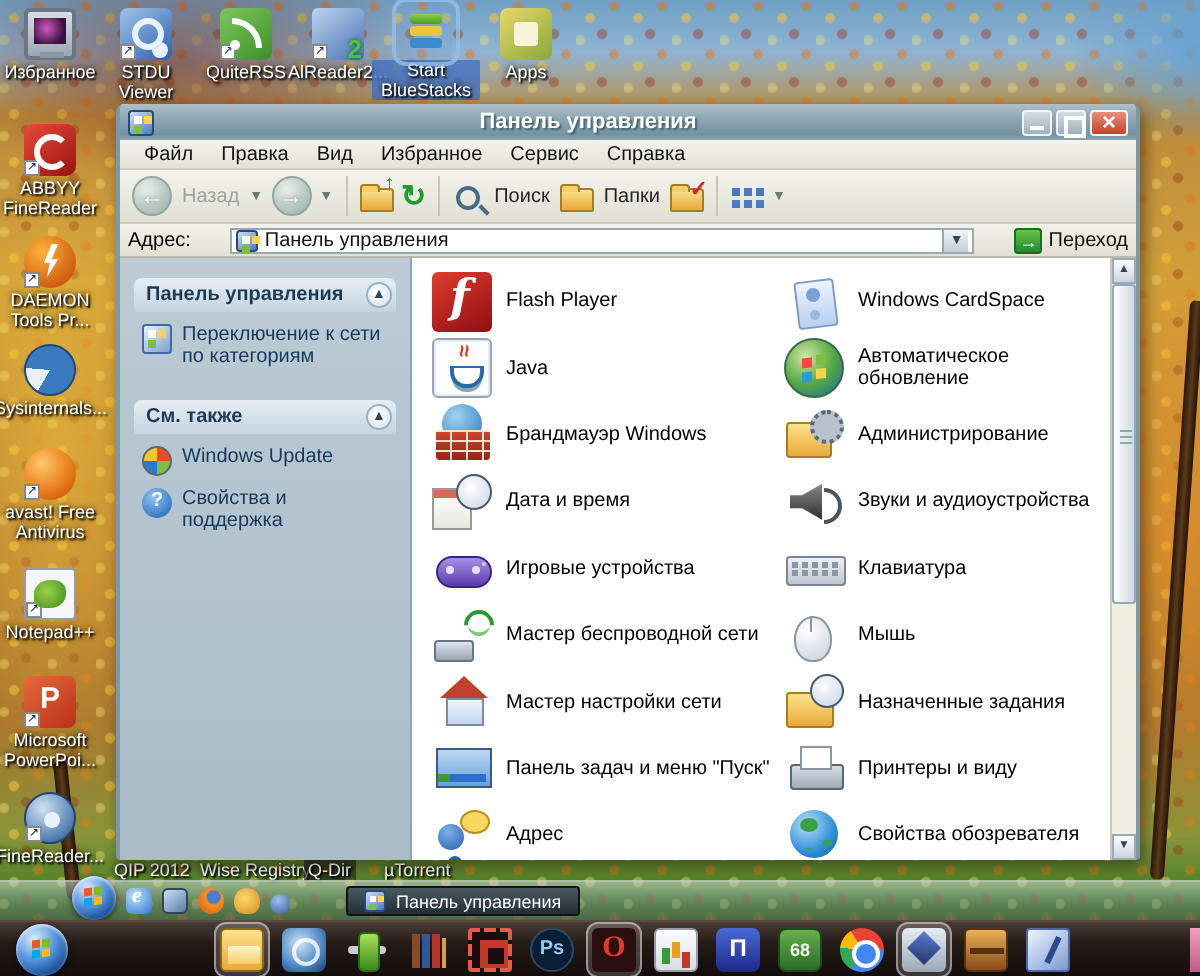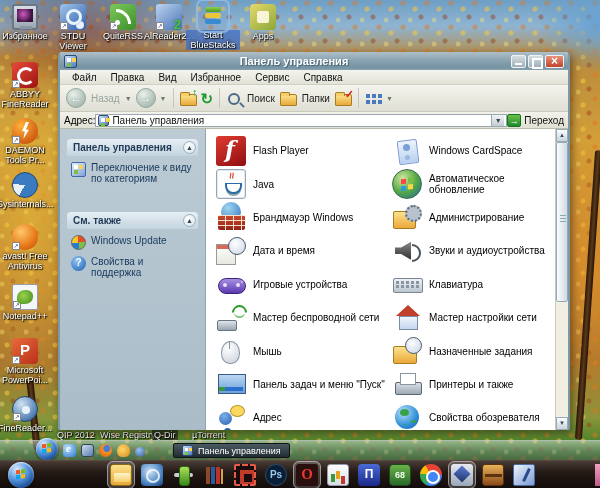--- a/index.html
+++ b/index.html
@@ -74,30 +74,30 @@
   .tsep{width:1px;height:20px;background:#c6c6ba;margin:0 2px}
   .fold{width:17px;height:12px;background:linear-gradient(#fbe28c,#eaa93a);border:1px solid #a87c20;border-radius:2px 2px 1px 1px;position:relative;margin-top:3px}
   .fold::before{content:"";position:absolute;left:-1px;top:-3px;width:8px;height:3px;background:#f4cf6a;border:1px solid #a87c20;border-bottom:0;border-radius:2px 2px 0 0}
   .up-arrow::after{content:"↑";position:absolute;right:-2px;top:-9px;color:#1c9a1c;font-weight:bold;font-size:11px;text-shadow:0 0 1px #fff}
   .refresh{color:#1e9a2e;font-size:15px;font-weight:bold;line-height:15px}
   .mag{width:12px;height:12px;border:2px solid #4a6a8a;border-radius:50%;position:relative;margin:2px 2px 0 2px}
   .mag::after{content:"";position:absolute;left:9px;top:9px;width:6px;height:2px;background:#4a6a8a;transform:rotate(45deg)}
   .fcheck::after{content:"✓";position:absolute;right:-3px;top:-7px;color:#d22;font-weight:bold;font-size:11px}
   .views{width:17px;height:14px;position:relative;margin-top:3px}
   .views::before{content:"";position:absolute;left:1px;top:1px;width:4px;height:4px;background:#4a7ac0;box-shadow:6px 0 0 #4a7ac0,12px 0 0 #4a7ac0,0 6px 0 #4a7ac0,6px 6px 0 #4a7ac0,12px 6px 0 #4a7ac0}
-  .addrbar{height:17px;background:linear-gradient(#f2f2ea,#e0e0d4);display:flex;align-items:center;padding:0 4px;gap:0;border-bottom:1px solid #b9b9ac;font-size:10px}
+  .addrbar{height:17px;background:linear-gradient(#f2f2ea,#e0e0d4);display:flex;align-items:center;padding:0 4px;gap:20px;border-bottom:1px solid #b9b9ac;font-size:10px}
   .addr-input{flex:1;height:13px;background:#fff;border:1px solid #9aa8b2;display:flex;align-items:center;gap:3px;padding:0 2px;font-size:10px;color:#111}
   .addr-drop{margin-left:auto;width:13px;height:11px;background:linear-gradient(#f0f4f6,#c2ccd4);border-left:1px solid #9aa8b2;font-size:7px;line-height:11px;text-align:center;color:#345}
   .gobtn{display:flex;align-items:center;gap:3px;font-size:10px;color:#111}
   .goico{width:14px;height:13px;background:linear-gradient(#6cc24a,#1e8a2e);border:1px solid #15701f;border-radius:2px;color:#fff;font-size:9px;line-height:12px;text-align:center;font-weight:bold}
 
   .winbody{display:flex;height:301px;background:#fff}
   
   .sidebar{width:146px;background:linear-gradient(180deg,#bccbd4,#a9bcc8);border-right:1px solid #8ea4b0;padding:10px 7px 0 7px;overflow:hidden}
-  .sb-head{display:flex;justify-content:space-between;align-items:center;height:17px;padding:0 2px 0 6px;font-size:10px;font-weight:bold;color:#1f3a56;background:linear-gradient(#e6eef4,#c4d4de);border-radius:4px 4px 0 0;margin-top:18px}
+  .sb-head{display:flex;justify-content:space-between;align-items:center;height:17px;padding:0 2px 0 6px;font-size:10px;font-weight:bold;color:#1f3a56;background:linear-gradient(#e6eef4,#c4d4de);border-radius:4px 4px 0 0;margin-top:6px}
   .sb-head:first-child{margin-top:0}
   .sb-chev{width:13px;height:13px;border-radius:50%;background:radial-gradient(circle at 40% 35%,#fff,#d4e2ec);border:1px solid #9ab0c0;color:#345;font-size:7px;line-height:12px;text-align:center}
   .sb-body{padding:6px 2px 10px 4px;display:flex;flex-direction:column;gap:6px}
   .sb-item{display:flex;gap:5px;align-items:flex-start;font-size:10px;line-height:11px;color:#16385c;cursor:pointer}
   .sb-ico{flex:none;width:15px;height:15px;position:relative}
   .si-switch{background:linear-gradient(140deg,#e8f0fa,#7aa0d4);border:1px solid #46a;border-radius:2px}
   .si-switch::after{content:"";position:absolute;left:2px;top:2px;width:4px;height:4px;background:#fff;box-shadow:5px 0 0 #ffd44a,0 5px 0 #7ac043}
   .si-wupdate{border-radius:50%;background:conic-gradient(#e84a2a 0 25%,#7ac043 0 50%,#2a7ad4 0 75%,#f8c82a 0);border:1px solid #666}
   .si-help{border-radius:50%;background:radial-gradient(circle at 38% 30%,#8ec2f4,#1a5fb0)}
   .si-help::after{content:"?";position:absolute;left:0;right:0;top:1px;text-align:center;color:#fff;font-weight:bold;font-size:10px}
@@ -344,21 +344,21 @@
     <div class="winbody">
 
       <div class="sidebar">
         <div class="sb-head">
           <span>Панель управления</span>
           <span class="sb-chev">▲</span>
         </div>
         <div class="sb-body">
           <div class="sb-item">
             <span class="sb-ico si-switch"></span>
-            <span>Переключение к виду по категориям</span>
+            <span>Переключение к сети по категориям</span>
           </div>
         </div>
         <div class="sb-head">
           <span>См. также</span>
           <span class="sb-chev">▲</span>
         </div>
         <div class="sb-body">
           <div class="sb-item">
             <span class="sb-ico si-wupdate"></span>
             <span>Windows Update</span>
@@ -409,38 +409,38 @@
           </div>
         <div class="citem">
             <span class="cpi i-keyboard"></span>
             <span class="clabel">Клавиатура</span>
           </div>
         <div class="citem">
             <span class="cpi i-wireless"></span>
             <span class="clabel">Мастер беспроводной сети</span>
           </div>
         <div class="citem">
+            <span class="cpi i-mouse"></span>
+            <span class="clabel">Мышь</span>
+          </div>
+        <div class="citem">
             <span class="cpi i-nethome"></span>
             <span class="clabel">Мастер настройки сети</span>
           </div>
         <div class="citem">
-            <span class="cpi i-mouse"></span>
-            <span class="clabel">Мышь</span>
-          </div>
-        <div class="citem">
             <span class="cpi i-tasks"></span>
             <span class="clabel">Назначенные задания</span>
           </div>
         <div class="citem">
             <span class="cpi i-taskbar"></span>
             <span class="clabel">Панель задач и меню "Пуск"</span>
           </div>
         <div class="citem">
             <span class="cpi i-printer"></span>
-            <span class="clabel">Принтеры и также</span>
+            <span class="clabel">Принтеры и виду</span>
           </div>
         <div class="citem">
             <span class="cpi i-speech"></span>
             <span class="clabel">Адрес</span>
           </div>
         <div class="citem">
             <span class="cpi i-inet"></span>
             <span class="clabel">Свойства обозревателя</span>
           </div>
       </div>

